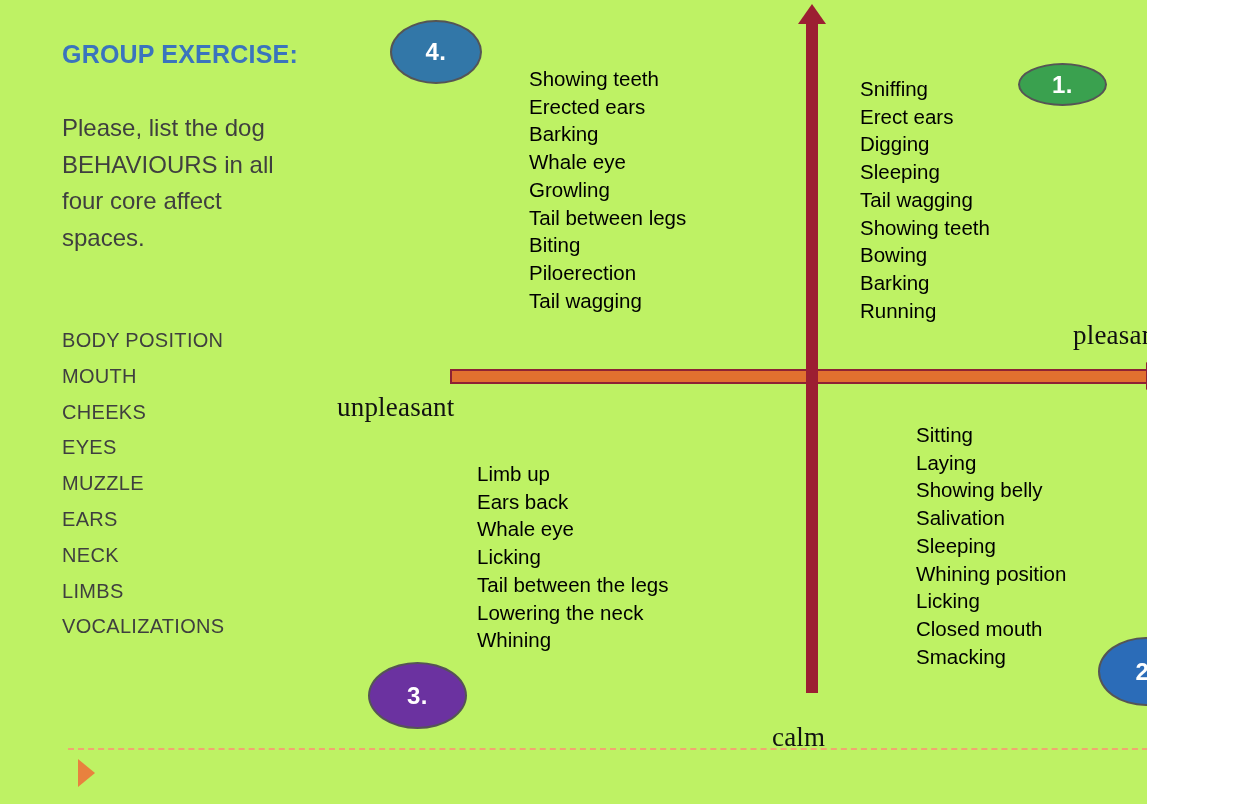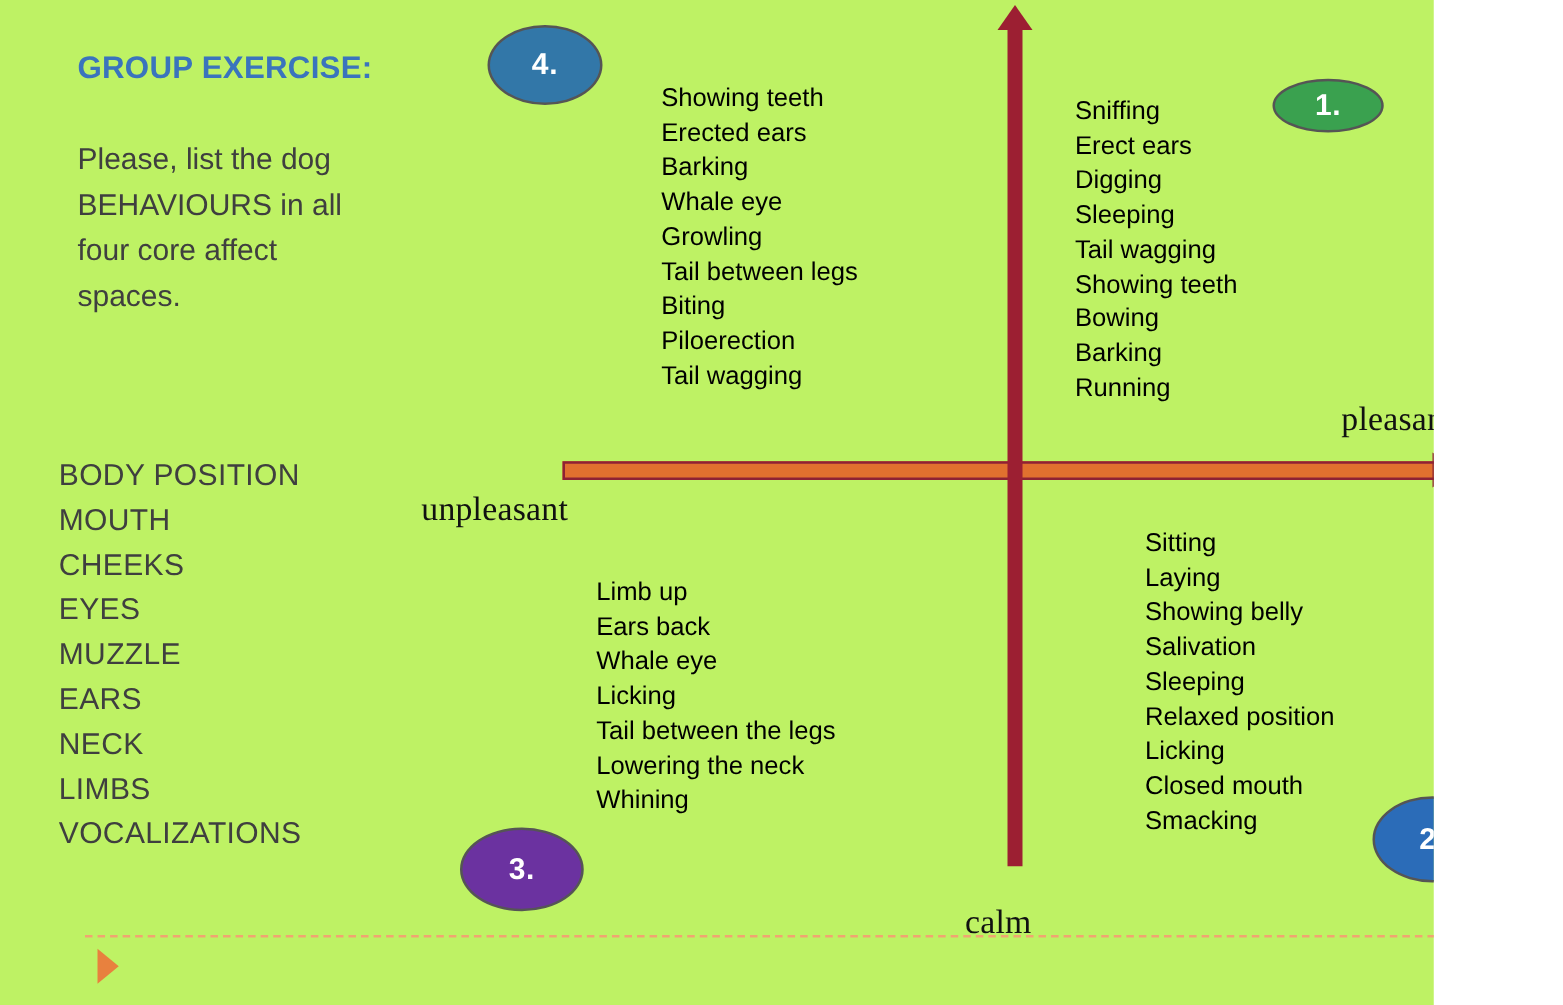--- a/index.html
+++ b/index.html
@@ -36,27 +36,26 @@
     top: 110px;
     width: 262px;
     font-size: 24px;
     line-height: 36.5px;
     color: #3f3f3f;
   }
   .panel-intro .ln { display: block; white-space: nowrap; }
 
   .focus-list {
     position: absolute;
-    left: 47px;
+    left: 62px;
     top: 323px;
-    font-size: 24px;
+    font-size: 20px;
     line-height: 35.8px;
     color: #3f3f3f;
     letter-spacing: 0.3px;
-    margin-top: 40px;
   }
   .focus-list .ln { display: block; white-space: nowrap; }
 
   
   .axis-h {
     position: absolute;
     left: 450px;
     top: 369px;
     width: 700px;
     height: 15px;
@@ -229,21 +228,21 @@
     <span class="ln">Lowering the neck</span>
     <span class="ln">Whining</span>
   </div>
 
   <div class="quad-list quad-q2">
     <span class="ln">Sitting</span>
     <span class="ln">Laying</span>
     <span class="ln">Showing belly</span>
     <span class="ln">Salivation</span>
     <span class="ln">Sleeping</span>
-    <span class="ln">Relaxed position</span>
+    <span class="ln">Whining position</span>
     <span class="ln">Licking</span>
     <span class="ln">Closed mouth</span>
     <span class="ln">Smacking</span>
   </div>
 
   <div class="badge badge-4">4.</div>
   <div class="badge badge-1">1.</div>
   <div class="badge badge-3">3.</div>
   <div class="badge badge-2">2.</div>
 

